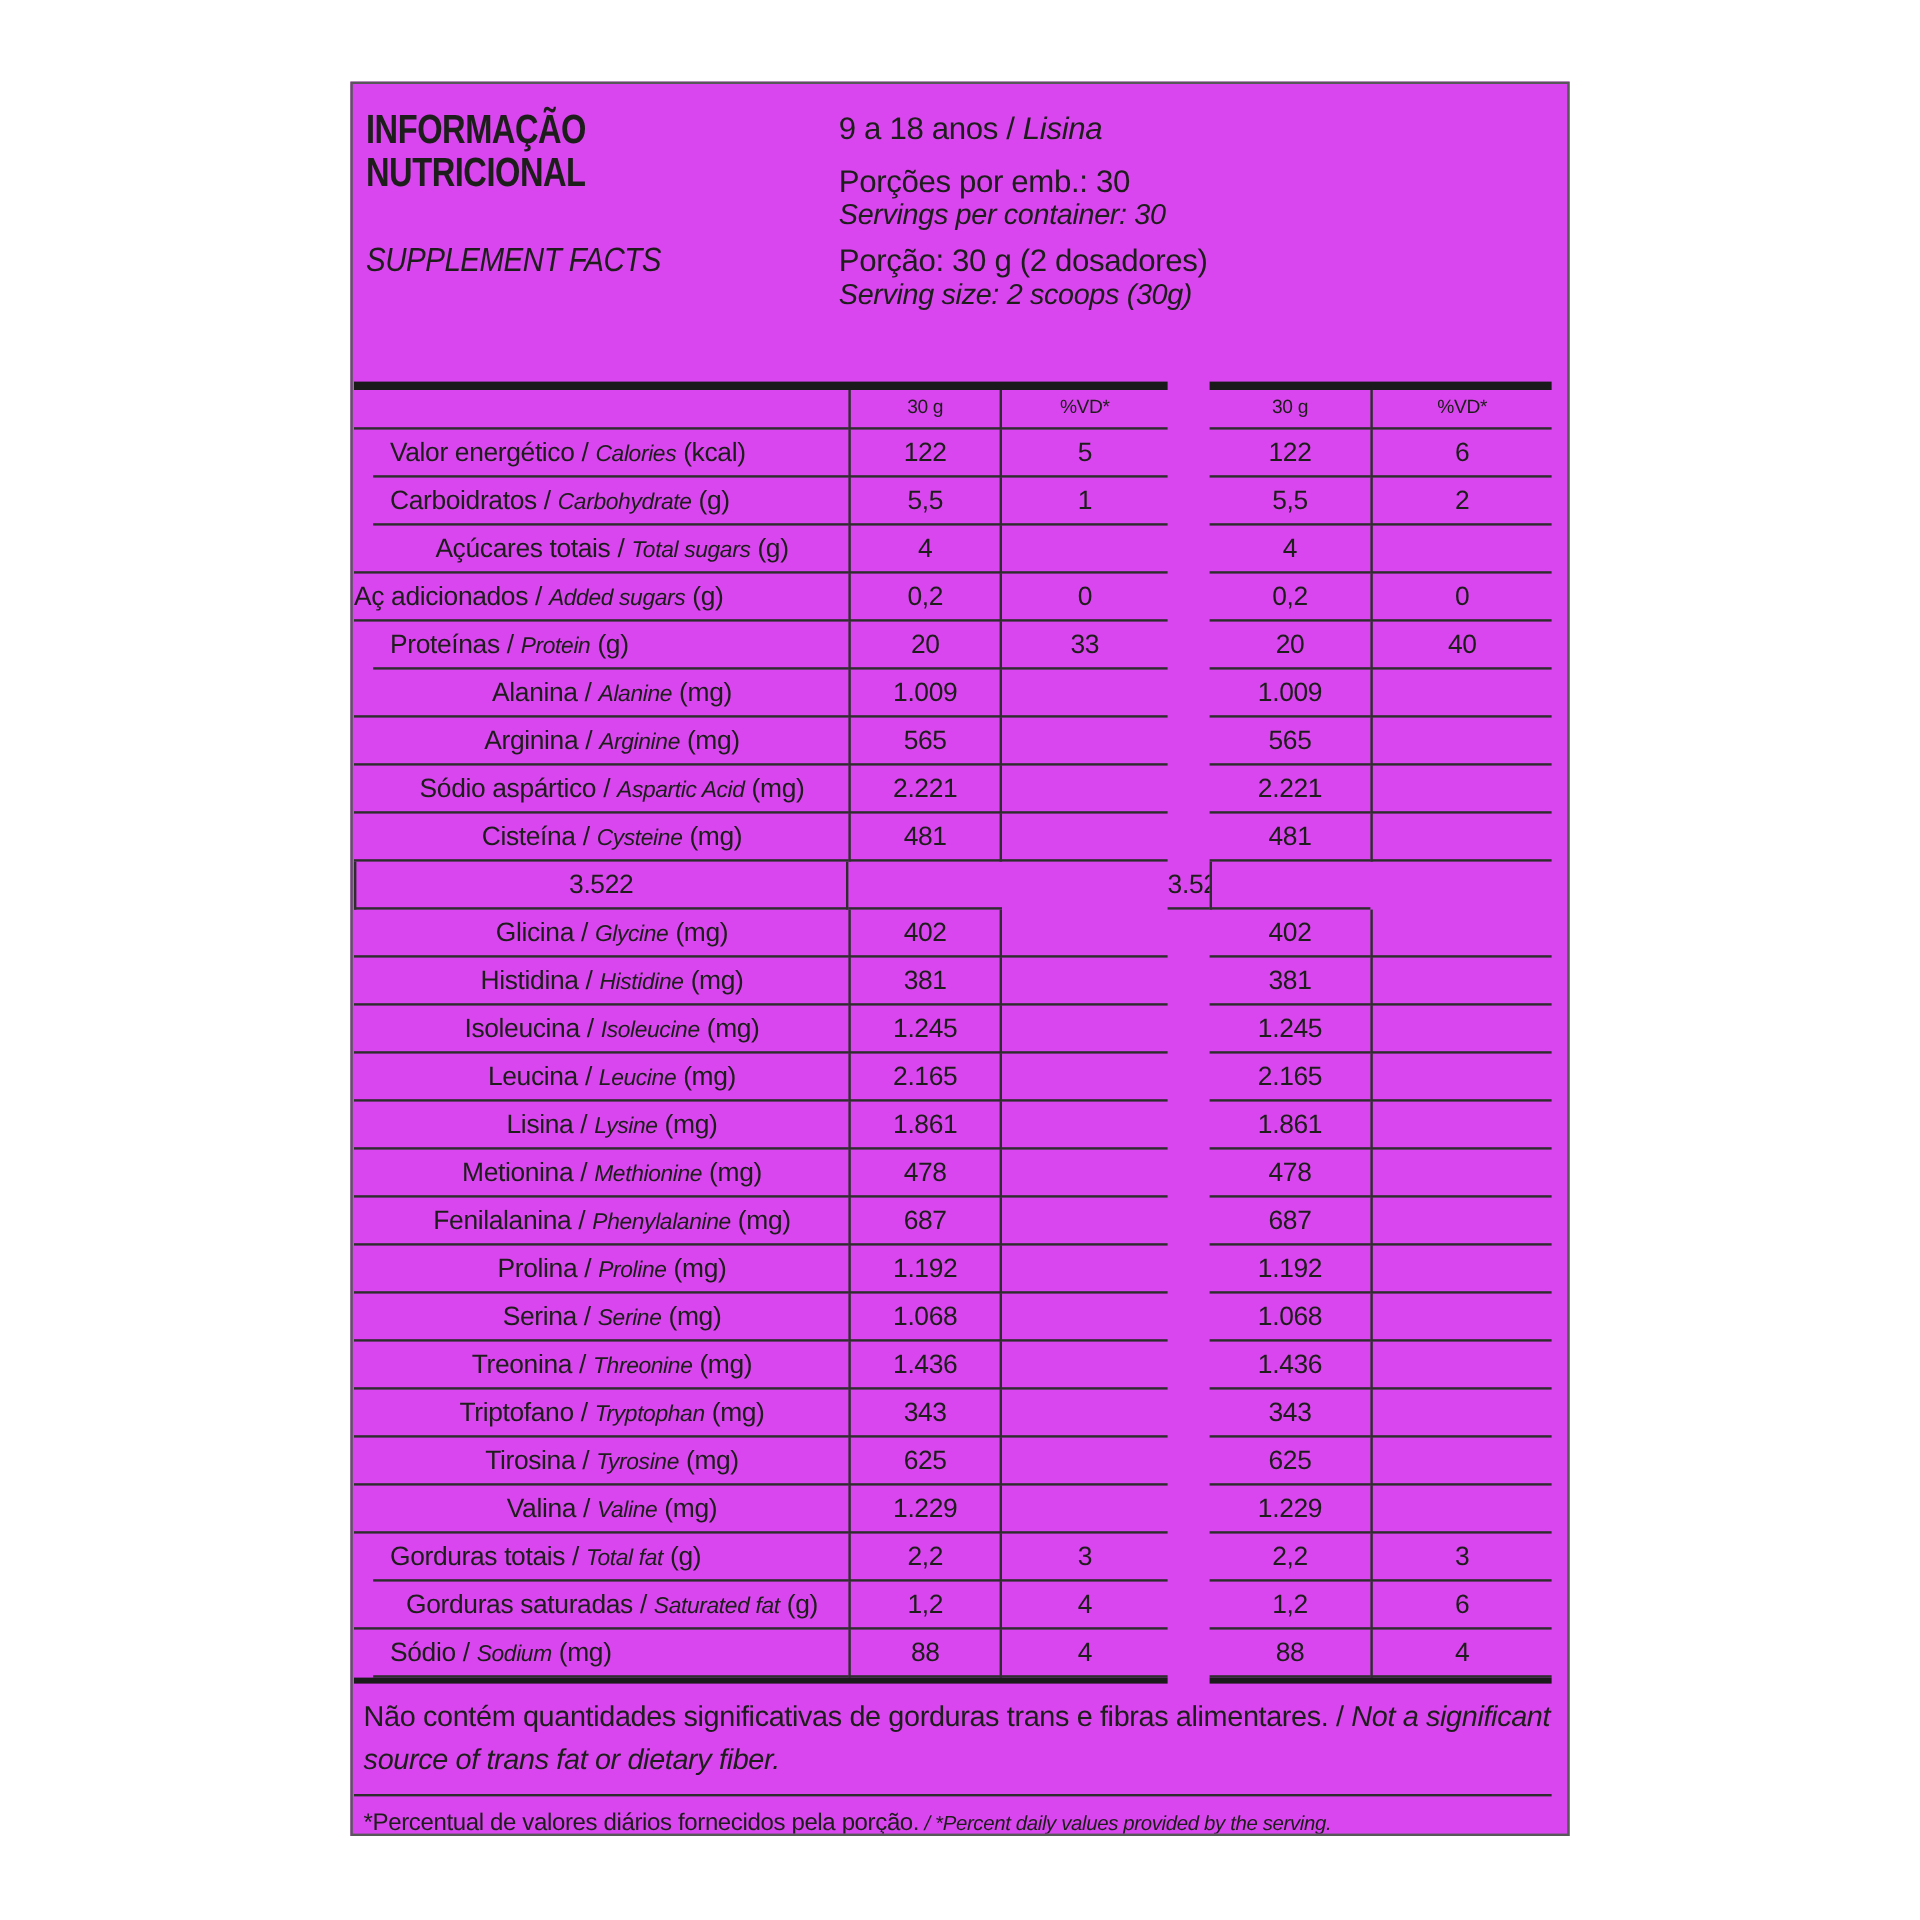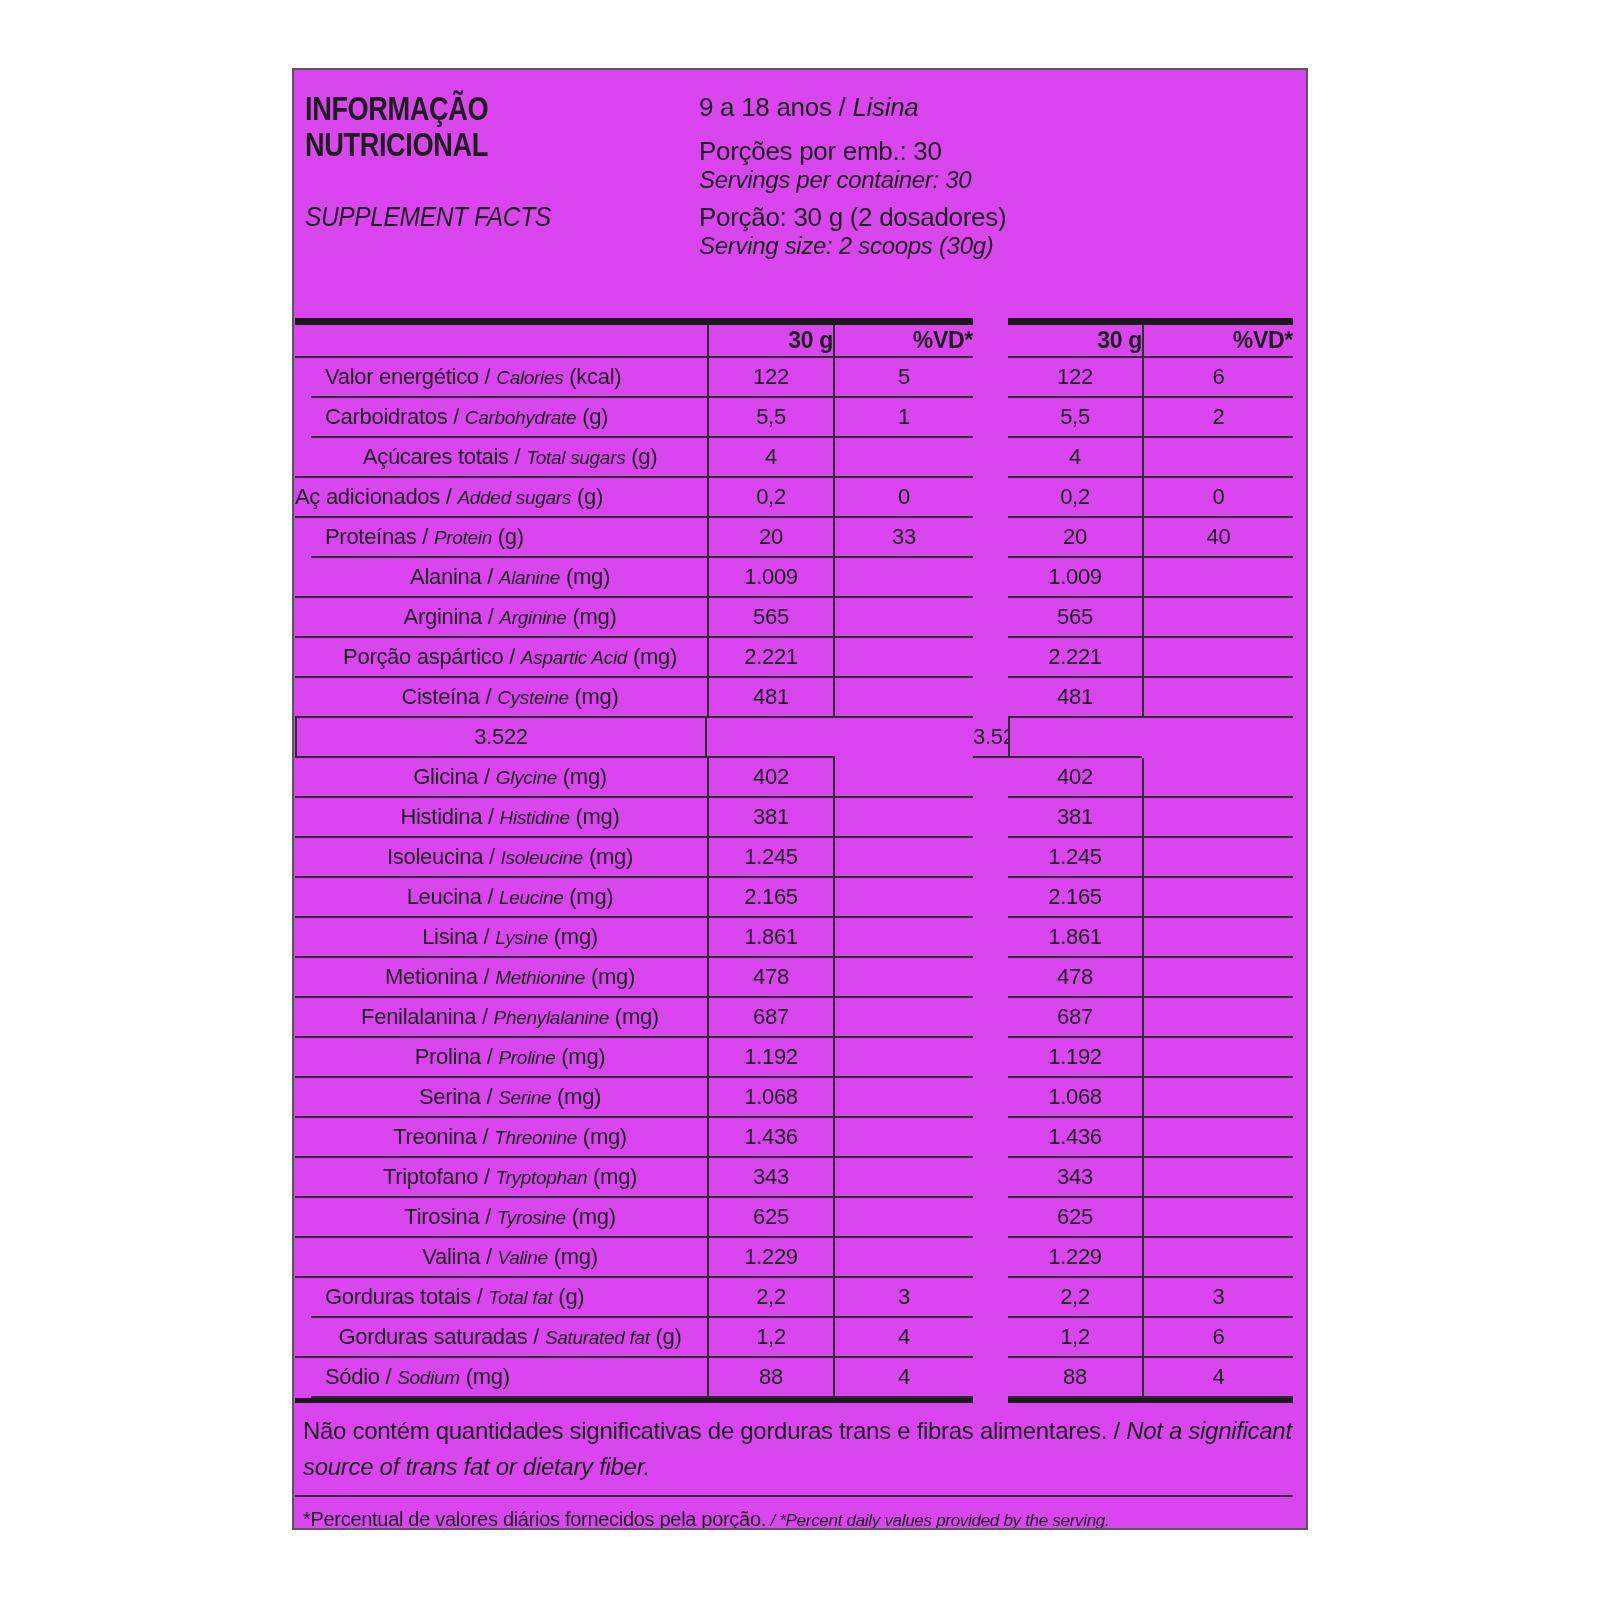--- a/index.html
+++ b/index.html
@@ -42,21 +42,21 @@
   .trow{display:grid;grid-template-columns:412px 128px 138px 35px 134px 151px;width:998px;}
   .cell{
     box-sizing:border-box;height:40px;line-height:38px;
     border-bottom:2px solid #2d2d2d;overflow:hidden;white-space:nowrap;
   }
   .thead-row .cell{height:33px;line-height:30px;}
   .gapc{border-bottom:none !important;}
   .c-v1{border-left:2px solid #2d2d2d;border-right:2px solid #2d2d2d;}
   .c-dv2{border-left:2px solid #2d2d2d;}
   .val{text-align:center;font-size:22px;letter-spacing:-.3px;}
-  .hcell{text-align:right;font-weight:bold;font-size:23px;letter-spacing:-.3px;}
+  .hcell{text-align:center;font-weight:normal;font-size:16px;letter-spacing:-.3px;}
   .label{font-size:22px;letter-spacing:-.3px;}
   .label .en{font-style:italic;font-size:19px;}
   .label.ind0{padding-left:14px;margin-left:16px;}
   .label.ind1{padding-left:18px;text-align:center;}
   .label.ind2{}
   
   .footer-note{
     margin:10px 14px 0 9px;font-size:24px;line-height:36px;letter-spacing:-.3px;
   }
   .footer-note .en{font-style:italic;}
@@ -177,21 +177,21 @@
     </div>
     <div class="cell val c-v1">565</div>
     <div class="cell val c-dv1"></div>
     <div class="cell gapc"></div>
     <div class="cell val c-v2">565</div>
     <div class="cell val c-dv2"></div>
   </div>
 
   <div class="trow">
     <div class="cell label ind1">
-      <span class="pt">Porção aspártico</span><span class="sep"> / </span><span class="en">Aspartic Acid</span><span class="unit"> (mg)</span>
+      <span class="pt">Sódio aspártico</span><span class="sep"> / </span><span class="en">Aspartic Acid</span><span class="unit"> (mg)</span>
     </div>
     <div class="cell val c-v1">2.221</div>
     <div class="cell val c-dv1"></div>
     <div class="cell gapc"></div>
     <div class="cell val c-v2">2.221</div>
     <div class="cell val c-dv2"></div>
   </div>
 
   <div class="trow">
     <div class="cell label ind1">

